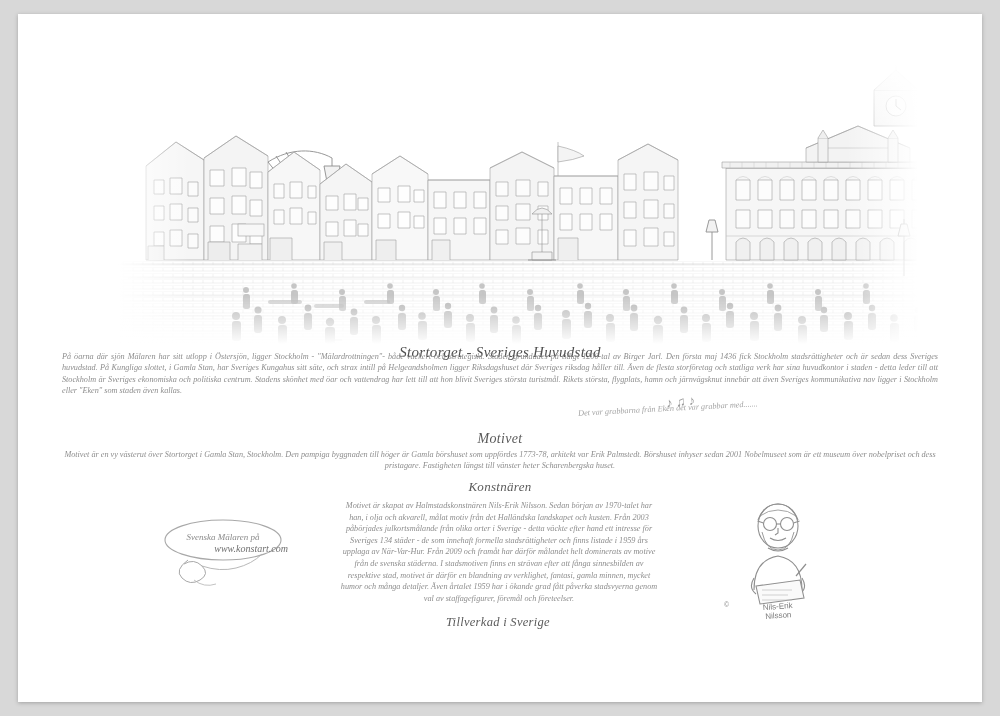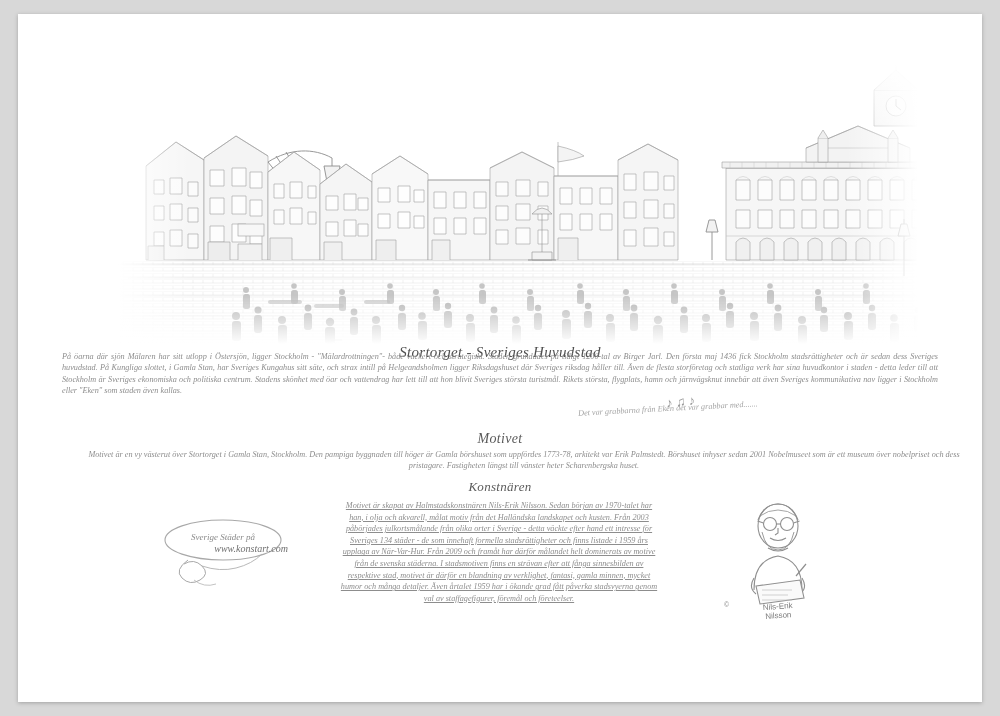--- a/index.html
+++ b/index.html
@@ -59,32 +59,31 @@
     color: #4f4f4f;
   }
   #intro-text {
     left: 44px; top: 337px; width: 876px;
   }
   #title-motivet {
     left: 0; top: 417px; width: 964px;
     font-size: 14px;
   }
   #motivet-text {
-    left: 44px; top: 435px; width: 876px; margin-left: 24px;
+    left: 44px; top: 435px; width: 876px;
   }
   #title-konstnaren {
     left: 0; top: 465px; width: 964px;
     font-size: 13px;
     text-align: center;
   }
   #konstnaren-text {
     left: 320px; top: 486px; width: 322px;
     text-align: center;
     line-height: 11.6px;
-    text-decoration: underline;
   }
   #title-tillverkad {
     left: 330px; top: 601px; width: 300px;
     font-size: 12.5px;
   }
 
   
   #notes-text {
     position: absolute;
     left: 560px; top: 390px;
@@ -456,29 +455,30 @@
 
   <div id="notes-text">Det var grabbarna från Eken det var grabbar med.......</div>
   <div id="notes-glyphs">♪ ♫ ♪</div>
 
   <div class="heading" id="title-motivet">Motivet</div>
   <div class="bodytext center" id="motivet-text">Motivet är en vy västerut över Stortorget i Gamla Stan, Stockholm. Den pampiga byggnaden till höger är Gamla börshuset som uppfördes 1773-78, arkitekt var Erik Palmstedt. Börshuset inhyser sedan 2001 Nobelmuseet som är ett museum över nobelpriset och dess pristagare. Fastigheten längst till vänster heter Scharenbergska huset.</div>
 
   <div class="heading" id="title-konstnaren">Konstnären</div>
   <div class="bodytext" id="konstnaren-text">Motivet är skapat av Halmstadskonstnären Nils-Erik Nilsson. Sedan början av 1970-talet har han, i olja och akvarell, målat motiv från det Halländska landskapet och kusten. Från 2003 påbörjades julkortsmålande från olika orter i Sverige - detta väckte efter hand ett intresse för Sveriges 134 städer - de som innehaft formella stadsrättigheter och finns listade i 1959 års upplaga av När-Var-Hur. Från 2009 och framåt har därför målandet helt dominerats av motive från de svenska städerna. I stadsmotiven finns en strävan efter att fånga sinnesbilden av respektive stad, motivet är därför en blandning av verklighet, fantasi, gamla minnen, mycket humor och många detaljer. Även årtalet 1959 har i ökande grad fått påverka stadsvyerna genom val av staffagefigurer, föremål och företeelser.</div>
 
+  <div class="heading" id="title-tillverkad">Tillverkad i Sverige</div>
 
   <div id="stamp">
     <svg width="130" height="90" viewBox="0 0 130 90" xmlns="http://www.w3.org/2000/svg">
       <ellipse cx="65" cy="26" rx="58" ry="20" fill="none" stroke="#a8a8a8" stroke-width="1.1"></ellipse>
       <path d="M30 46 q-14 10 -6 18 q8 8 18 2 q10 -6 2 -14 q-8 -8 -18 -2" fill="none" stroke="#a8a8a8" stroke-width="1"></path>
       <path d="M44 52 q18 6 34 2 q16 -4 26 -14" fill="none" stroke="#b0b0b0" stroke-width="0.9"></path>
       <path d="M36 66 q10 8 22 4" fill="none" stroke="#b4b4b4" stroke-width="0.8"></path>
     </svg>
-    <div class="stamp-line1">Sverige Städer på</div>
+    <div class="stamp-line1">Svenska Mälaren på</div>
     <div class="stamp-line2">www.konstart.com</div>
   </div>
 
   <div id="portrait">
     <svg width="120" height="130" viewBox="0 0 120 130" xmlns="http://www.w3.org/2000/svg">
       <g fill="none" stroke="#8f8f8f" stroke-width="1.1">
 
         <ellipse cx="60" cy="32" rx="20" ry="22"></ellipse>
 
         <path d="M40 26 q6 -16 20 -16 q14 0 20 16"></path>

